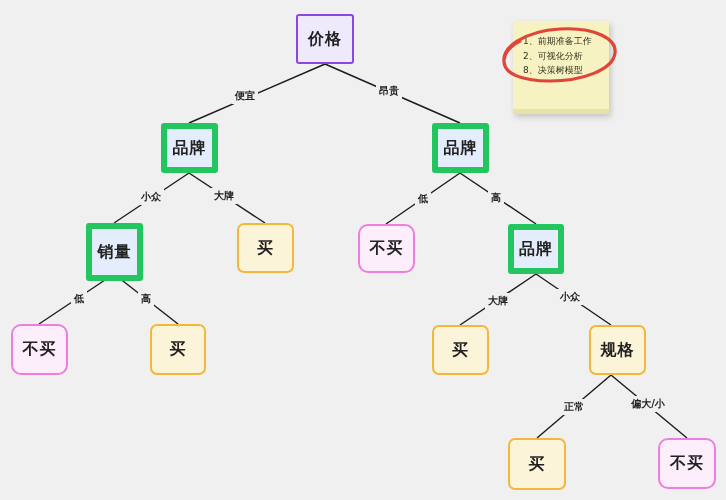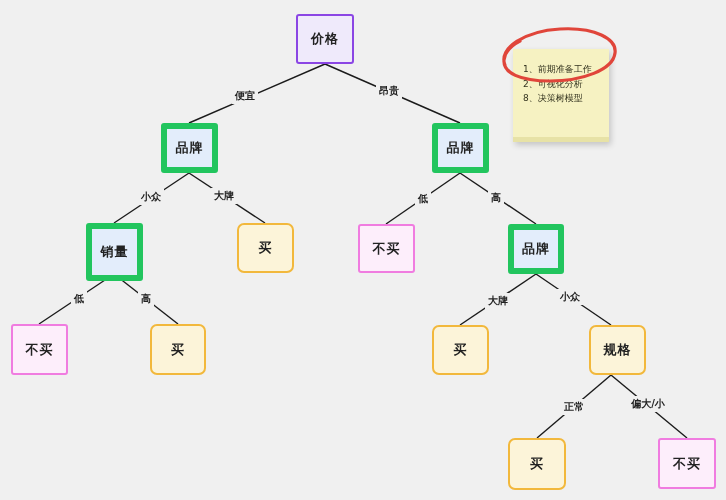--- a/index.html
+++ b/index.html
@@ -15,45 +15,44 @@
   }
   .overlay{
     position:absolute;left:0;top:0;width:726px;height:500px;
     z-index:1;pointer-events:none;
   }
   
   .node{
     position:absolute;z-index:2;
     display:flex;align-items:center;justify-content:center;
     box-sizing:border-box;
-    font-size:13px;font-weight:700;color:#222;
+    font-size:16px;font-weight:700;color:#222;
     letter-spacing:1px;
   }
   .node.purple{border:2px solid #8b46e4;background:#efeafb;border-radius:3px;}
   .node.blue  {border:6px solid #22c55e;background:#e3edfb;border-radius:3px;}
   .node.yellow{border:2px solid #f2b83c;background:#fcf4d9;border-radius:7px;}
-  .node.pink  {border:2px solid #f07ce0;background:#fdeefb;border-radius:3px;}
+  .node.pink  {border:2px solid #f07ce0;background:#fdeefb;border-radius:10px;}
   
   .edge-label{
     position:absolute;z-index:2;
     transform:translate(-50%,-50%);
     background:#f0f0f0;
     padding:1px 3px;
     font-size:10px;font-weight:700;color:#222;
     white-space:nowrap;
   }
   
   .note{
     position:absolute;left:513px;top:21px;width:96px;height:93px;
     z-index:0;box-sizing:border-box;
     background:#f6f2c2;
     border-bottom:5px solid #e7e2a6;
     box-shadow:2px 3px 6px rgba(0,0,0,0.18);
     padding:13px 6px 0 10px;
-    margin-top:28px;
   }
   .note .line{
     font-size:9px;line-height:14.5px;color:#33331f;
     white-space:nowrap;
   }
 </style>
 </head>
 <body>
 
 <div class="canvas">

